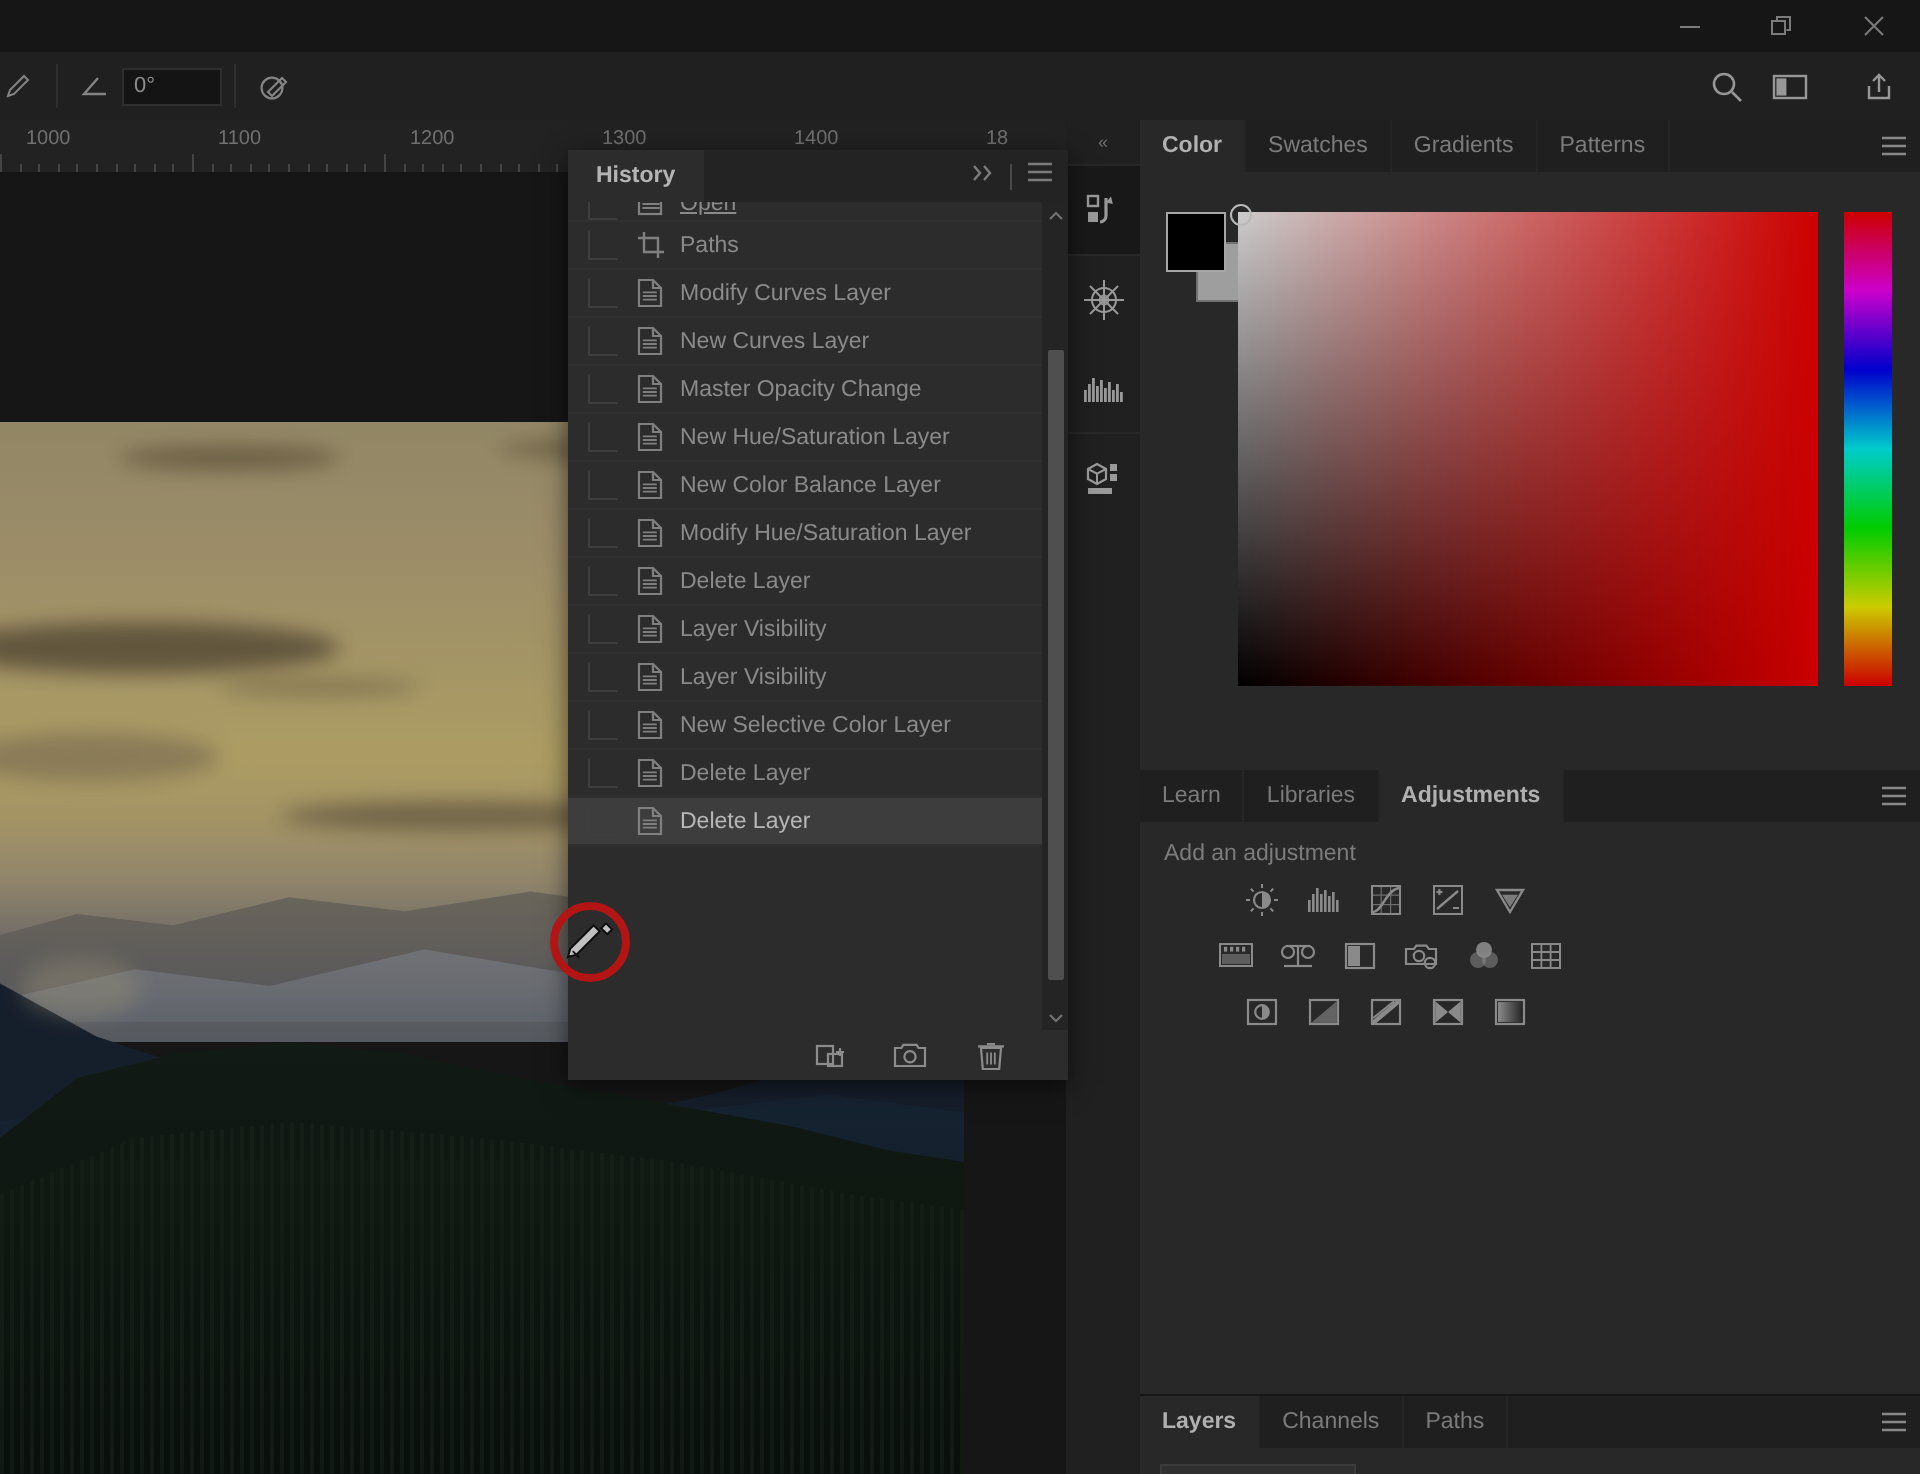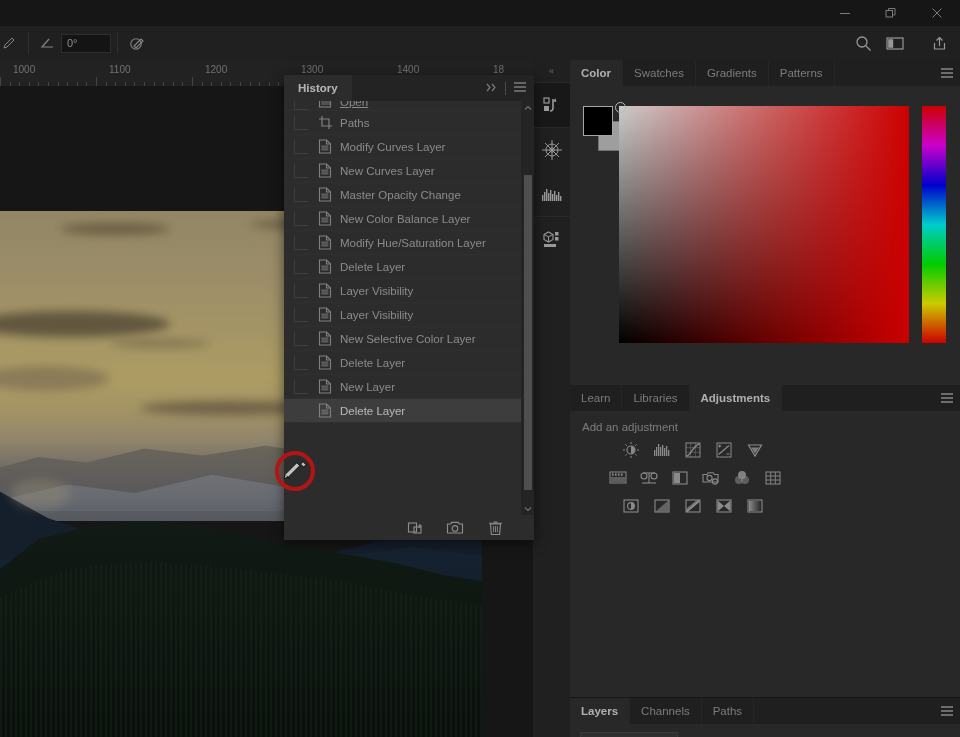--- a/index.html
+++ b/index.html
@@ -645,20 +645,35 @@
         </div>
         <div class="hicon">
           <svg width="14" height="15" viewBox="0 0 14 15">
             <path d="M1.5 1h7l4 4v9h-11z" fill="none" stroke="currentColor" stroke-width="1.1"></path>
             <path d="M8.5 1v4h4" fill="none" stroke="currentColor" stroke-width="1.1"></path>
             <g stroke="currentColor" stroke-width=".9">
               <path d="M3.4 7.2h7M3.4 9h7M3.4 10.8h7"></path>
             </g>
           </svg>
         </div>
+        <div class="hlabel">New Hue/Saturation Layer</div>
+      </div>
+      <div class="hrow">
+        <div class="hsnap">
+          <i></i>
+        </div>
+        <div class="hicon">
+          <svg width="14" height="15" viewBox="0 0 14 15">
+            <path d="M1.5 1h7l4 4v9h-11z" fill="none" stroke="currentColor" stroke-width="1.1"></path>
+            <path d="M8.5 1v4h4" fill="none" stroke="currentColor" stroke-width="1.1"></path>
+            <g stroke="currentColor" stroke-width=".9">
+              <path d="M3.4 7.2h7M3.4 9h7M3.4 10.8h7"></path>
+            </g>
+          </svg>
+        </div>
         <div class="hlabel">New Color Balance Layer</div>
       </div>
       <div class="hrow">
         <div class="hsnap">
           <i></i>
         </div>
         <div class="hicon">
           <svg width="14" height="15" viewBox="0 0 14 15">
             <path d="M1.5 1h7l4 4v9h-11z" fill="none" stroke="currentColor" stroke-width="1.1"></path>
             <path d="M8.5 1v4h4" fill="none" stroke="currentColor" stroke-width="1.1"></path>
@@ -736,35 +751,20 @@
         <div class="hicon">
           <svg width="14" height="15" viewBox="0 0 14 15">
             <path d="M1.5 1h7l4 4v9h-11z" fill="none" stroke="currentColor" stroke-width="1.1"></path>
             <path d="M8.5 1v4h4" fill="none" stroke="currentColor" stroke-width="1.1"></path>
             <g stroke="currentColor" stroke-width=".9">
               <path d="M3.4 7.2h7M3.4 9h7M3.4 10.8h7"></path>
             </g>
           </svg>
         </div>
         <div class="hlabel">Delete Layer</div>
-      </div>
-      <div class="hrow">
-        <div class="hsnap">
-          <i></i>
-        </div>
-        <div class="hicon">
-          <svg width="14" height="15" viewBox="0 0 14 15">
-            <path d="M1.5 1h7l4 4v9h-11z" fill="none" stroke="currentColor" stroke-width="1.1"></path>
-            <path d="M8.5 1v4h4" fill="none" stroke="currentColor" stroke-width="1.1"></path>
-            <g stroke="currentColor" stroke-width=".9">
-              <path d="M3.4 7.2h7M3.4 9h7M3.4 10.8h7"></path>
-            </g>
-          </svg>
-        </div>
-        <div class="hlabel">New Layer</div>
       </div>
       <div class="hrow selected">
         <div class="hsnap">
           <i></i>
         </div>
         <div class="hicon">
           <svg width="14" height="15" viewBox="0 0 14 15">
             <path d="M1.5 1h7l4 4v9h-11z" fill="none" stroke="currentColor" stroke-width="1.1"></path>
             <path d="M8.5 1v4h4" fill="none" stroke="currentColor" stroke-width="1.1"></path>
             <g stroke="currentColor" stroke-width=".9">

